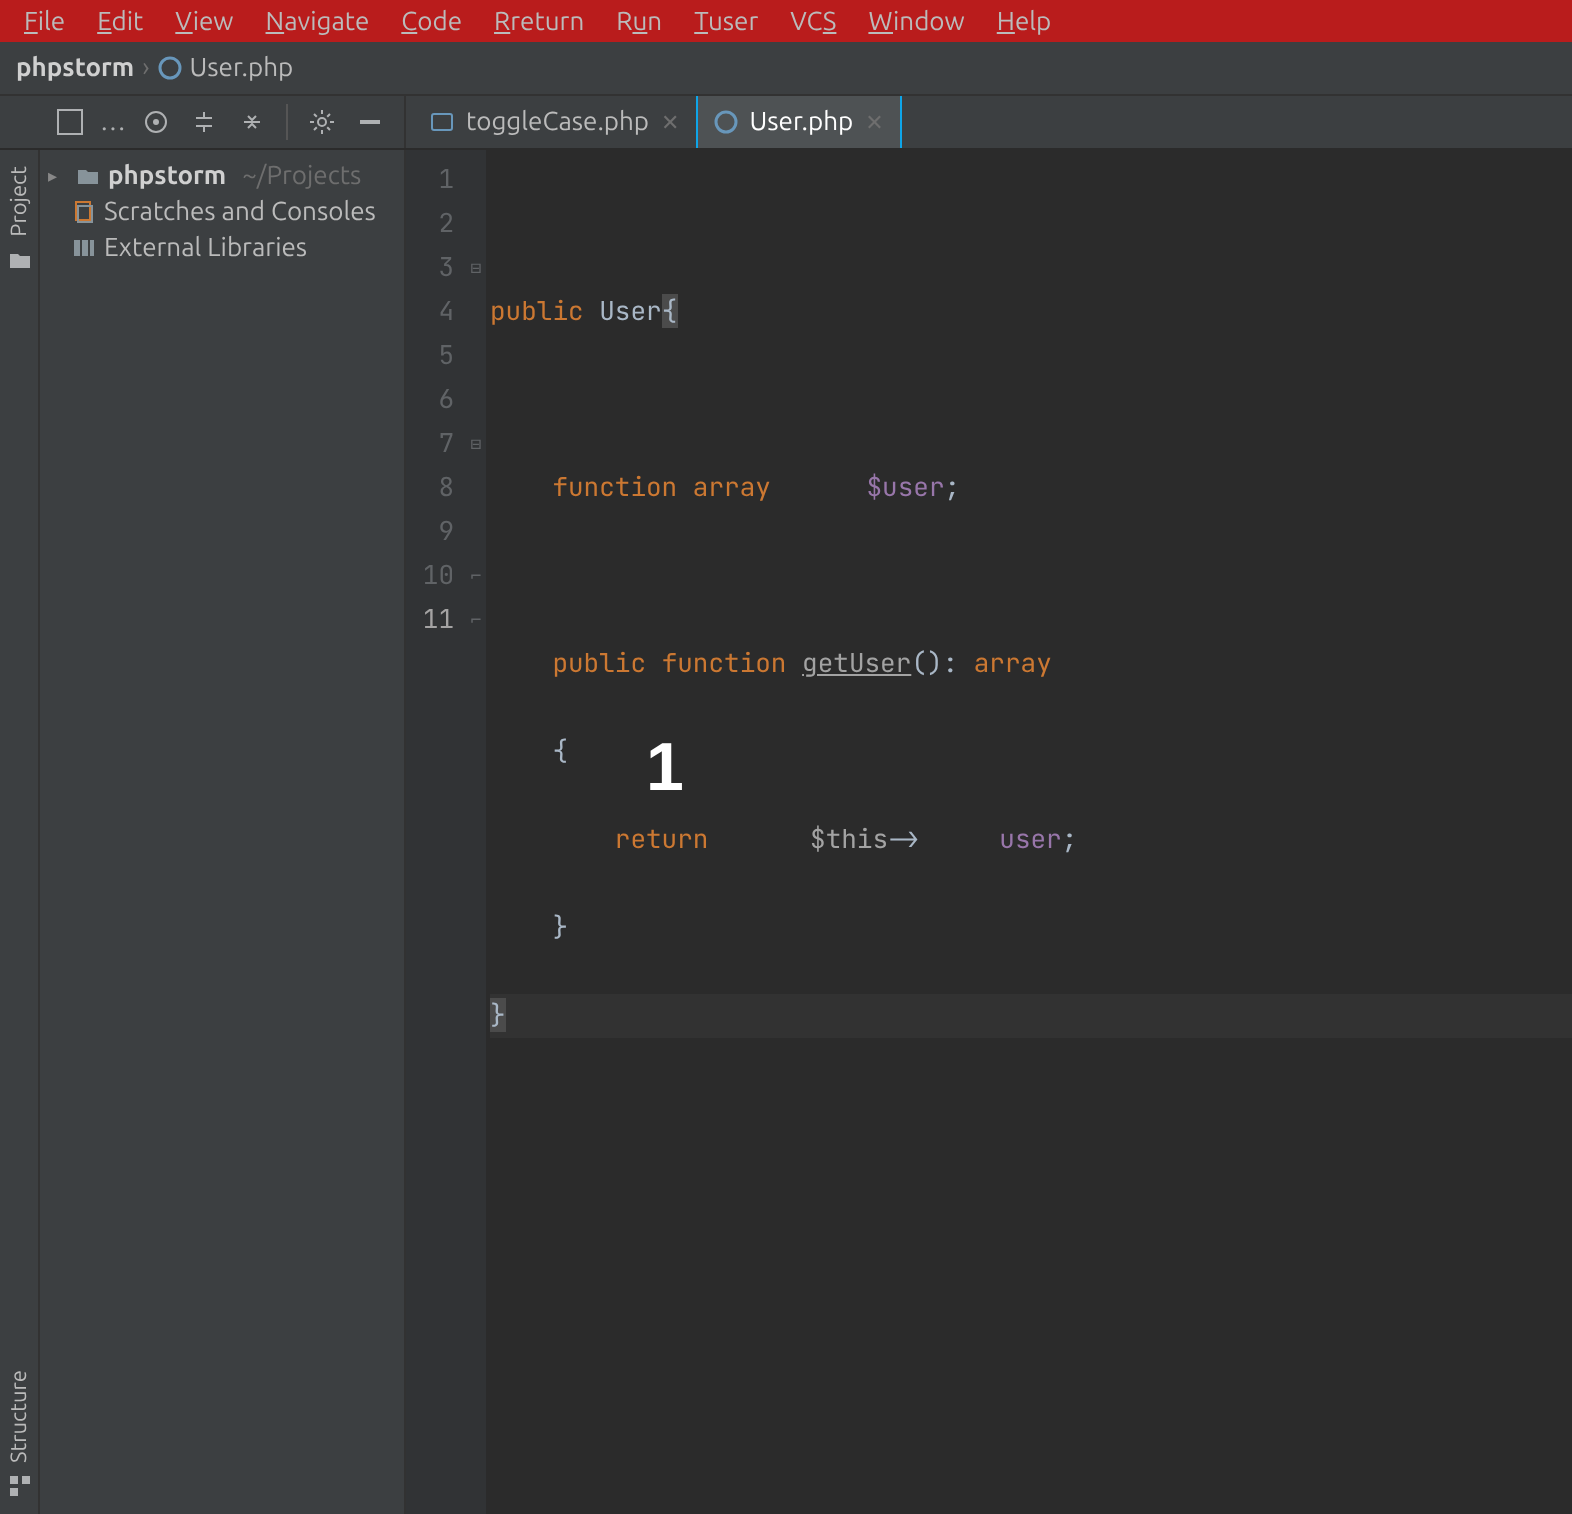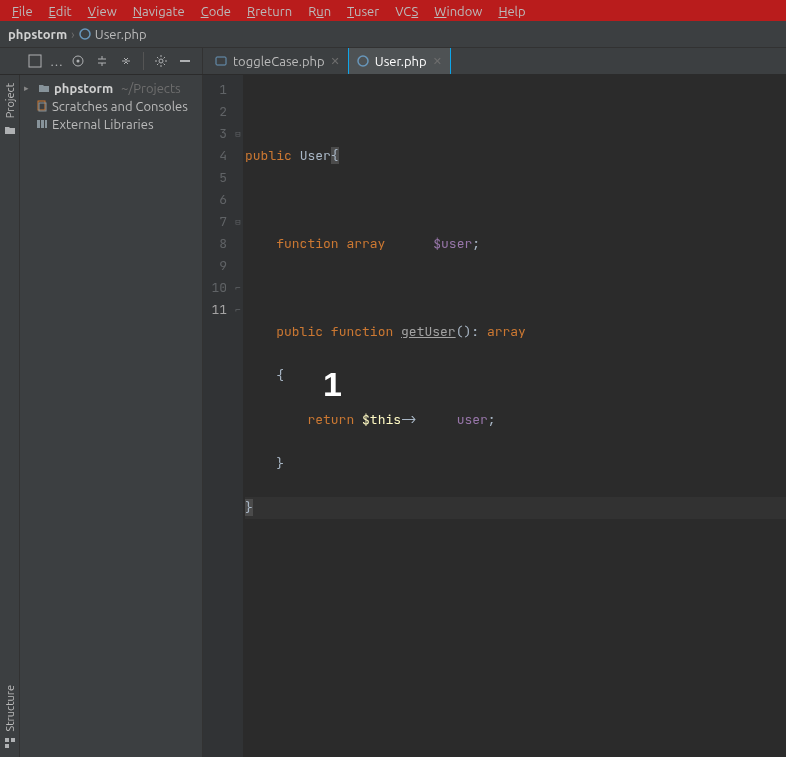--- a/index.html
+++ b/index.html
@@ -163,21 +163,21 @@
 }
 .code .row { height: 22px; }
 .code .row.hl { background: #323232; }
 .tok-tag { color: #cc7832; }
 .tok-kw { color: #cc7832; }
 .tok-type { color: #cc7832; }
 .tok-class { color: #a9b7c6; }
 .tok-var { color: #9876aa; margin-left: 40px; }
 .tok-fn { color: #a3a3a3; text-decoration: underline; }
 .tok-punc { color: #a9b7c6; }
-.tok-this { color: #fef9c3; }
+.tok-this { color: #a3a3a3; margin-left: 43px; }
 .tok-brace { color: #a9b7c6; }
 .cursor-cell { background: #4b4b4b; }
 
 
 .watermark {
   position: absolute;
   top: 290px;
   left: 120px;
   font-size: 34px;
   font-weight: 600;

